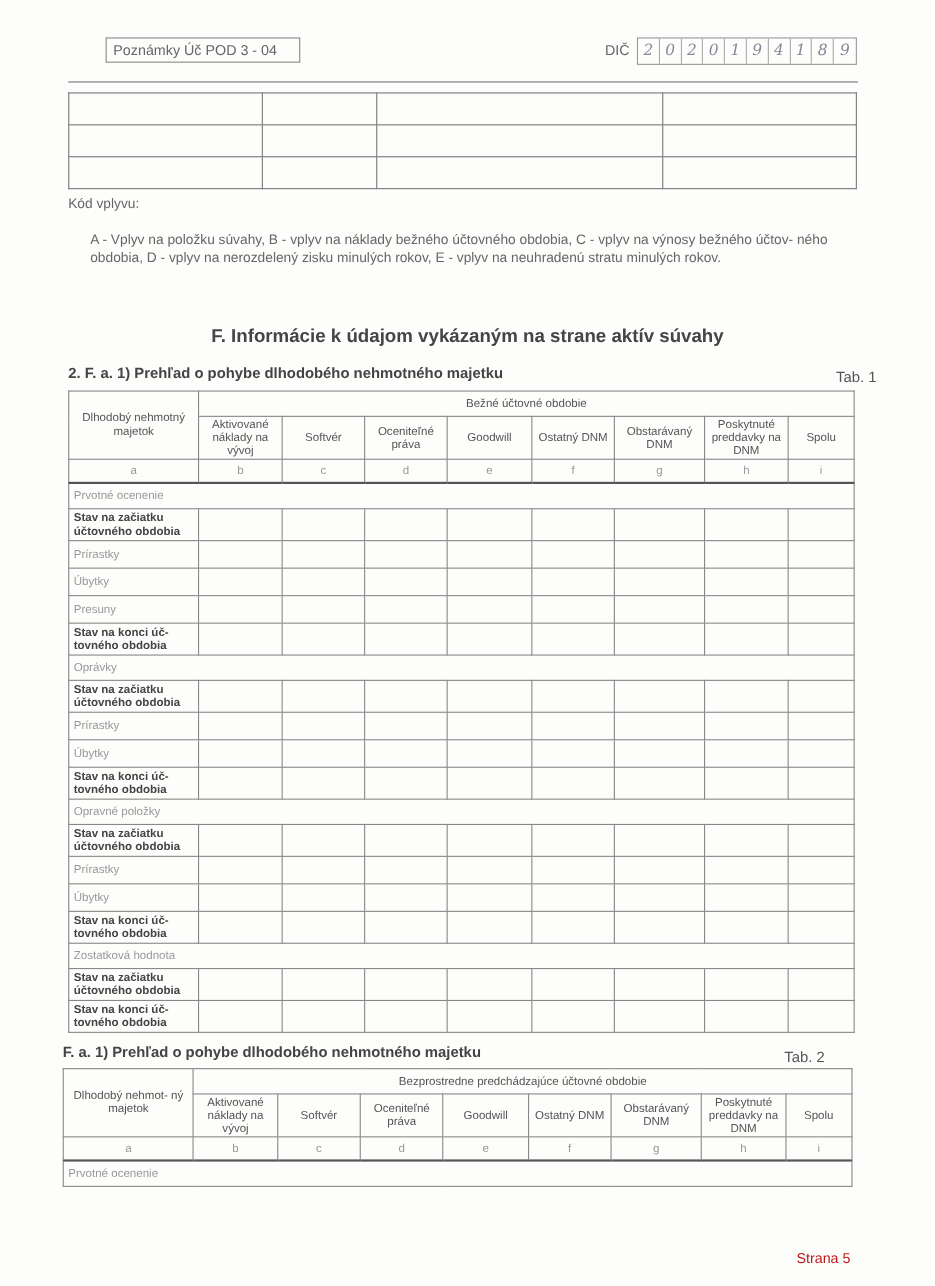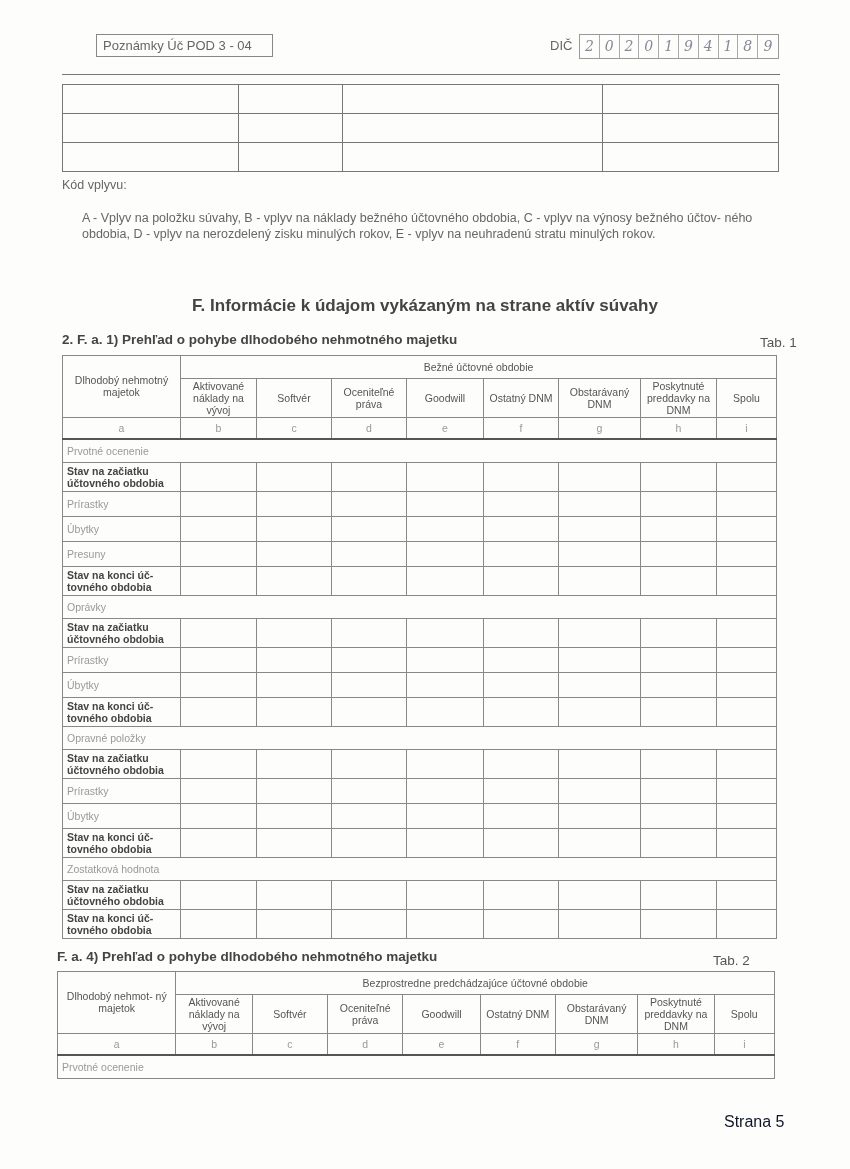--- a/index.html
+++ b/index.html
@@ -26,21 +26,21 @@
   .ftable { width:714px; table-layout:fixed; }
   .ftable td, .ftable th { border:1px solid #888; padding:0 2px; font-weight:normal; font-size:10.5px; color:#555;
       text-align:center; vertical-align:middle; line-height:12px; }
   .ftable th.grp { text-align:center; height:22px; }
   .ftable th.colh { height:38px; }
   .ftable td.letter { height:20px; color:#999; font-size:10.5px; border-bottom:2px solid #555; }
   .ftable td.sec { text-align:left; color:#999; height:22px; padding-left:4px; }
   .ftable td.rl { text-align:left; height:24px; padding-left:4px; }
   .ftable td.rl.b { font-weight:bold; color:#444; height:28px; }
   .ftable td.rl.l { color:#999; }
-  .strana { left:724px; top:1113px; font-size:16px; color:#0f172a; }
+  .strana { left:724px; top:1136px; font-size:13px; color:#b91c1c; }
 </style>
 </head>
 <body>
 
 <div class="abs hdr-box">
   <span>Poznámky Úč POD 3 - 04</span>
 </div>
 <div class="abs dic-label">DIČ</div>
 <div class="abs dic-boxes" id="dic">
     <span>2</span>
@@ -305,21 +305,21 @@
         <td></td>
         <td></td>
         <td></td>
         <td></td>
         <td></td>
         <td></td>
       </tr>
     </tbody>
   </table>
 
-<div class="abs tab-title" style="left:57px; top:949px;">F. a. 4) Prehľad o pohybe dlhodobého  nehmotného majetku</div>
+<div class="abs tab-title" style="left:57px; top:949px;">F. a. 1) Prehľad o pohybe dlhodobého  nehmotného majetku</div>
 <div class="abs tab-num" style="left:713px; top:953px;">Tab. 2</div>
 <table class="abs ftable" style="left:57px; top:971px; width:718px;" id="t2">
     <colgroup>
       <col style="width: 118px;">
       <col style="width: 76px;">
       <col style="width: 75px;">
       <col style="width: 75px;">
       <col style="width: 77px;">
       <col style="width: 75px;">
       <col style="width: 82px;">

